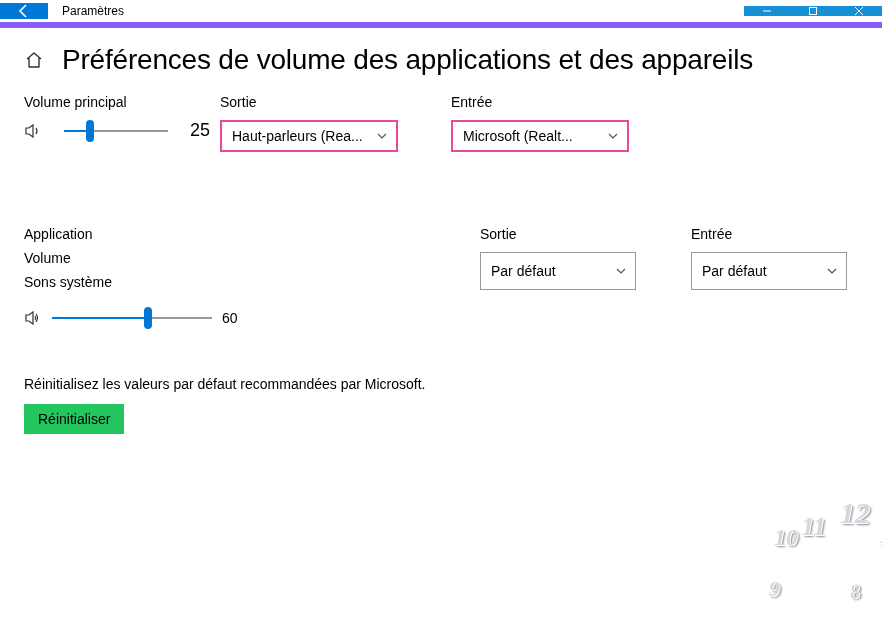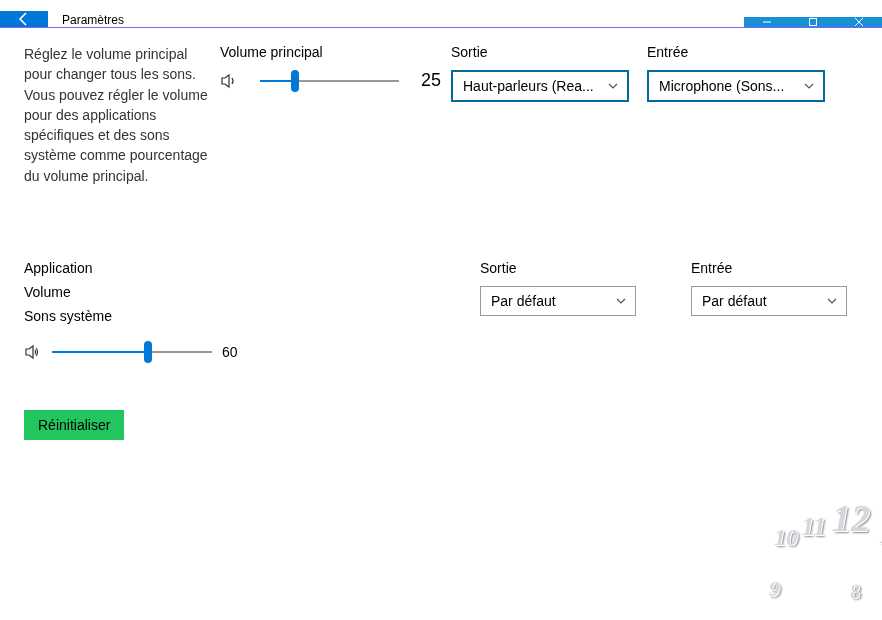--- a/index.html
+++ b/index.html
@@ -11,23 +11,23 @@
     background: #fff;
     width: 882px;
     height: 620px;
     overflow: hidden;
     position: relative;
   }
   
   .titlebar {
     height: 28px;
     display: flex;
-    align-items: flex-end;
+    align-items: center;
     background: #fff;
-    border-bottom: 1px solid #8b5cf6;
+    border-bottom: 6px solid #8b5cf6;
   }
   .back-btn {
     width: 48px;
     background: #0078d7;
     display: flex;
     align-items: center;
     justify-content: center;
     color: #fff;
   }
   .back-btn svg { width: 16px; height: 16px; }
@@ -124,21 +124,21 @@
   }
   .slider-value {
     font-size: 18px;
     color: #000;
     min-width: 24px;
   }
   .select-box {
     display: flex;
     align-items: center;
     justify-content: space-between;
-    border: 2px solid #0369a1;
+    border: 2px solid #ec4899;
     height: 32px;
     padding: 0 8px 0 10px;
     font-size: 14px;
     background: #fff;
     margin-top: 6px;
     width: 178px;
   }
   .select-box .chev { width: 12px; height: 12px; color: #555; flex-shrink: 0; }
   .select-text { white-space: nowrap; overflow: hidden; text-overflow: ellipsis; }
 
@@ -151,21 +151,21 @@
     align-items: start;
     gap: 36px;
   }
   .app-labels .lbl { font-size: 14px; margin-bottom: 8px; }
   .sys-sounds {
     font-size: 14px;
     margin-top: 2px;
   }
   .select-box.small {
     border: 1px solid #999;
-    height: 30px;
+    height: 38px;
     width: 156px;
   }
   .app-volume-row {
     margin-top: 18px;
     display: flex;
     align-items: center;
     gap: 10px;
     width: 230px;
   }
   .app-volume-row .slider { width: 160px; flex: 0 0 160px; }
@@ -191,21 +191,21 @@
     pointer-events: none;
     font-family: Georgia, "Times New Roman", serif;
     font-style: italic;
     font-weight: 700;
   }
   .clock-overlay .num {
     position: absolute;
     color: #d4d8de;
     text-shadow: 1px 1px 0 #fff, 2px 2px 2px #888;
   }
-  .n12 { font-size: 38px; right: 18px; top: 0; }
+  .n12 { font-size: 30px; right: 18px; top: 0; }
   .n11 { font-size: 26px; right: 62px; top: 16px; }
   .n10 { font-size: 24px; right: 90px; top: 28px; }
   .n1  { font-size: 30px; right: -6px;  top: 20px; }
   .n9  { font-size: 22px; right: 108px; top: 80px; }
   .n8  { font-size: 20px; right: 28px;  top: 84px; transform: rotate(-8deg); }
 </style>
 </head>
 <body>
 
 <div class="titlebar">
@@ -229,23 +229,28 @@
     <div class="win-btn win-close">
       <svg viewBox="0 0 10 10">
           <path d="M1 1 L9 9 M9 1 L1 9" stroke="#fff" stroke-width="1"></path>
         </svg>
     </div>
   </div>
 </div>
 
 <div class="page">
 
+  <div class="page-header">
+    <svg class="home-icon" viewBox="0 0 20 20">
+      <path d="M3 9 L10 3 L17 9 M5 8 V17 H15 V8" stroke="#333" stroke-width="1.4" fill="none" stroke-linejoin="round"></path>
+    </svg>
+    <div class="page-title">Préférences de volume des applications et des appareils</div>
+  </div>
 
   <div class="top-row">
-    <div class="desc-text">Réglez le volume principal pour changer tous les sons. Vous pouvez régler le volume pour des applications spécifiques et des sons système comme pourcentage du volume principal.</div>
 
     <div>
       <div class="section-label">Volume principal</div>
       <div class="volume-control">
         <svg class="speaker-icon" viewBox="0 0 18 18">
           <path d="M2 6 H5 L9 3 V15 L5 12 H2 Z" stroke="#333" stroke-width="1.2" fill="none"></path>
           <path d="M12 6 Q14 9 12 12" stroke="#333" stroke-width="1.2" fill="none"></path>
         </svg>
         <div class="slider">
           <div class="slider-track"></div>
@@ -262,21 +267,21 @@
         <span class="select-text">Haut-parleurs (Rea...</span>
         <svg class="chev" viewBox="0 0 12 12">
             <path d="M2 4 L6 8 L10 4" stroke="#555" stroke-width="1.2" fill="none"></path>
           </svg>
       </div>
     </div>
 
     <div>
       <div class="section-label">Entrée</div>
       <div class="select-box">
-        <span class="select-text">Microphone (Sons...</span>
+        <span class="select-text">Microsoft (Realt...</span>
         <svg class="chev" viewBox="0 0 12 12">
             <path d="M2 4 L6 8 L10 4" stroke="#555" stroke-width="1.2" fill="none"></path>
           </svg>
       </div>
     </div>
   </div>
 
   <div class="app-section">
     <div class="app-labels">
       <div class="lbl">Application</div>
@@ -313,20 +318,21 @@
       <div class="select-box small">
         <span class="select-text">Par défaut</span>
         <svg class="chev" viewBox="0 0 12 12">
             <path d="M2 4 L6 8 L10 4" stroke="#555" stroke-width="1.2" fill="none"></path>
           </svg>
       </div>
     </div>
   </div>
 
   <div class="reset-section">
+    <div class="reset-text">Réinitialisez les valeurs par défaut recommandées par Microsoft.</div>
     <div class="reset-btn">Réinitialiser</div>
   </div>
 
 </div>
 
 <div class="clock-overlay">
   <span class="num n12">12</span>
   <span class="num n11">11</span>
   <span class="num n10">10</span>
   <span class="num n1">1</span>

